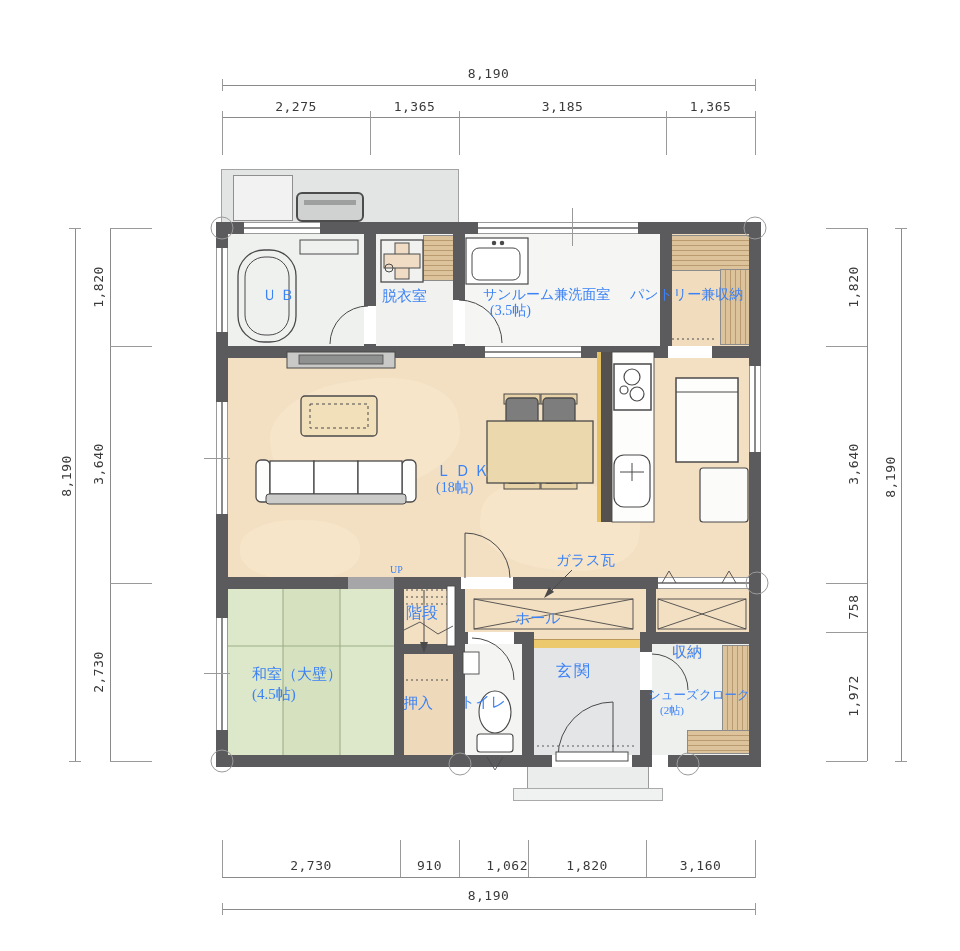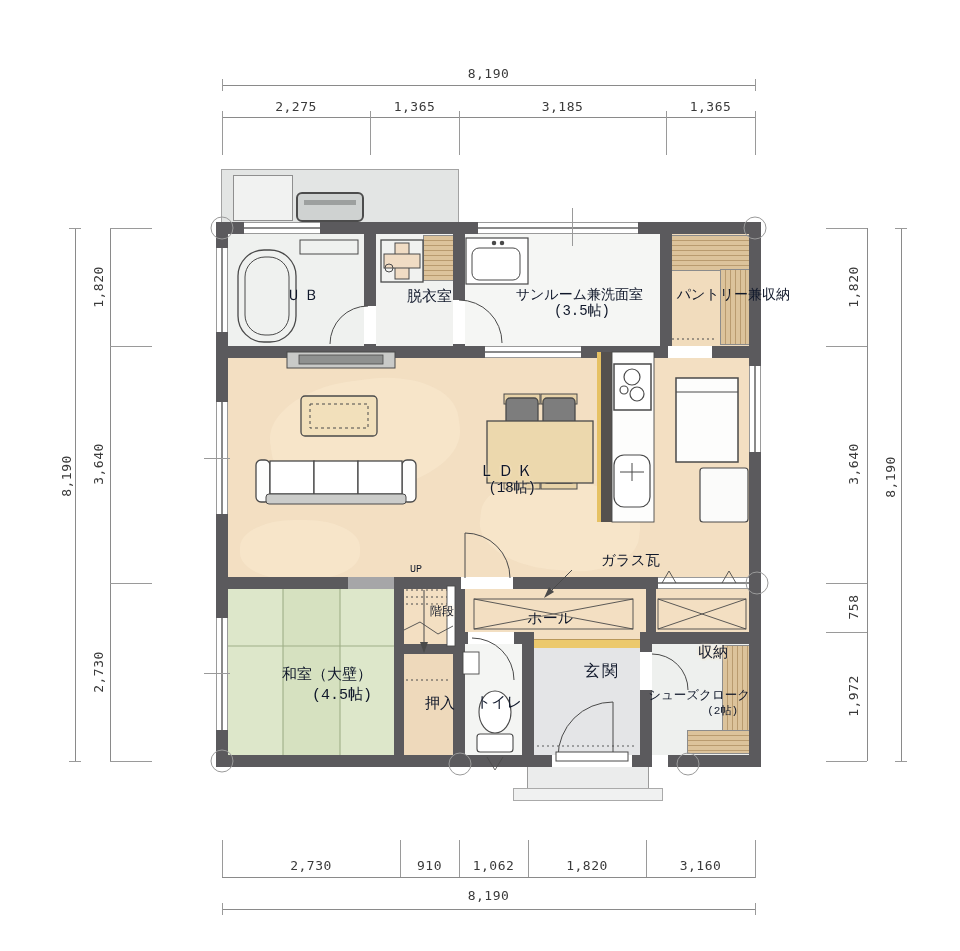--- a/index.html
+++ b/index.html
@@ -16,22 +16,22 @@
   .floor{position:absolute;}
   .wall{position:absolute;background:#5b5a5d;}
   .win-h{position:absolute;height:12px;background:
      linear-gradient(to bottom,#9a9a9a 0 1px,#fff 1px 5px,#8a8a8a 5px 7px,#fff 7px 11px,#9a9a9a 11px 12px);}
   .win-v{position:absolute;width:12px;background:
      linear-gradient(to right,#9a9a9a 0 1px,#fff 1px 5px,#8a8a8a 5px 7px,#fff 7px 11px,#9a9a9a 11px 12px);}
   .wood-h{position:absolute;background:repeating-linear-gradient(to bottom,#dcc39b 0 4px,#b99b6f 4px 5px);
           outline:1px solid #8c8c8c;}
   .wood-v{position:absolute;background:repeating-linear-gradient(to right,#dcc39b 0 4px,#b99b6f 4px 5px);
           outline:1px solid #8c8c8c;}
-  .rlabel{position:absolute;font-size:15px;color:#0f172a;text-align:right;white-space:nowrap;
-          font-family:Liberation Mono, monospace;}
+  .rlabel{position:absolute;font-size:15px;color:#3b82f6;text-align:left;white-space:nowrap;
+          font-family:Liberation Serif, serif;}
   .blotch{position:absolute;background:#f9e9cf;opacity:.55;border-radius:45%;}
   .halo{text-shadow:0 0 3px #f6e3c4,0 0 3px #f6e3c4;}
 </style>
 </head>
 <body>
 
 <div class="canvas">
 
   <div class="dim" style="left:222px;top:66px;width:533px;">8,190</div>
   <div class="dline" style="left:222px;top:85px;width:533px;height:1px;"></div>
@@ -49,21 +49,21 @@
   <div class="tick" style="left:755px;top:111px;width:1px;height:44px;"></div>
 
   <div class="tick" style="left:222px;top:840px;width:1px;height:38px;"></div>
   <div class="tick" style="left:400px;top:840px;width:1px;height:38px;"></div>
   <div class="tick" style="left:459px;top:840px;width:1px;height:38px;"></div>
   <div class="tick" style="left:528px;top:840px;width:1px;height:38px;"></div>
   <div class="tick" style="left:646px;top:840px;width:1px;height:38px;"></div>
   <div class="tick" style="left:755px;top:840px;width:1px;height:38px;"></div>
   <div class="dim" style="left:222px;top:858px;width:178px;">2,730</div>
   <div class="dim" style="left:400px;top:858px;width:59px;">910</div>
-  <div class="dim" style="left:459px;top:858px;width:69px;">1,062</div>
+  <div class="dim" style="left:459px;top:858px;width:69px;text-align:right;">1,062</div>
   <div class="dim" style="left:528px;top:858px;width:118px;">1,820</div>
   <div class="dim" style="left:646px;top:858px;width:109px;">3,160</div>
   <div class="dline" style="left:222px;top:877px;width:533px;height:1px;"></div>
   <div class="dim" style="left:222px;top:888px;width:533px;">8,190</div>
   <div class="dline" style="left:222px;top:909px;width:533px;height:1px;"></div>
   <div class="tick" style="left:222px;top:903px;width:1px;height:12px;"></div>
   <div class="tick" style="left:755px;top:903px;width:1px;height:12px;"></div>
 
   <div class="dline" style="left:75px;top:228px;width:1px;height:533px;"></div>
   <div class="vdim" style="left:66px;top:476px;">8,190</div>
@@ -268,21 +268,21 @@
 
   <div class="rlabel" style="left:262px;top:286px;width:60px;letter-spacing:3px;">ＵＢ</div>
   <div class="rlabel" style="left:382px;top:287px;width:70px;">脱衣室</div>
   <div class="rlabel" style="left:483px;top:286px;width:160px;font-size:14px;">サンルーム兼洗面室</div>
   <div class="rlabel" style="left:490px;top:302px;width:120px;font-size:14px;">(3.5帖)</div>
   <div class="rlabel" style="left:630px;top:286px;width:160px;font-size:14px;">パントリー兼収納</div>
   <div class="rlabel halo" style="left:436px;top:461px;width:100px;font-size:16px;letter-spacing:3px;">ＬＤＫ</div>
   <div class="rlabel halo" style="left:436px;top:479px;width:100px;font-size:14px;">(18帖)</div>
   <div class="rlabel halo" style="left:556px;top:551px;width:104px;font-size:14.5px;">ガラス瓦</div>
   <div class="rlabel halo" style="left:390px;top:564px;width:32px;font-size:10px;">UP</div>
-  <div class="rlabel halo" style="left:406px;top:603px;width:48px;font-size:12px;">階段</div>
+  <div class="rlabel halo" style="left:406px;top:603px;width:48px;font-size:16px;">階段</div>
   <div class="rlabel halo" style="left:515px;top:603px;width:58px;margin-top:6px;">ホール</div>
   <div class="rlabel halo" style="left:672px;top:603px;width:56px;margin-top:40px;">収納</div>
   <div class="rlabel" style="left:252px;top:665px;width:120px;">和室（大壁）</div>
   <div class="rlabel" style="left:252px;top:685px;width:120px;">(4.5帖)</div>
   <div class="rlabel" style="left:403px;top:694px;width:52px;">押入</div>
   <div class="rlabel" style="left:460px;top:693px;width:62px;">トイレ</div>
   <div class="rlabel" style="left:556px;top:661px;width:64px;font-size:16px;letter-spacing:2px;">玄関</div>
   <div class="rlabel" style="left:648px;top:687px;width:102px;font-size:12.5px;">シューズクローク</div>
   <div class="rlabel" style="left:660px;top:703px;width:78px;font-size:11px;">(2帖)</div>
 

